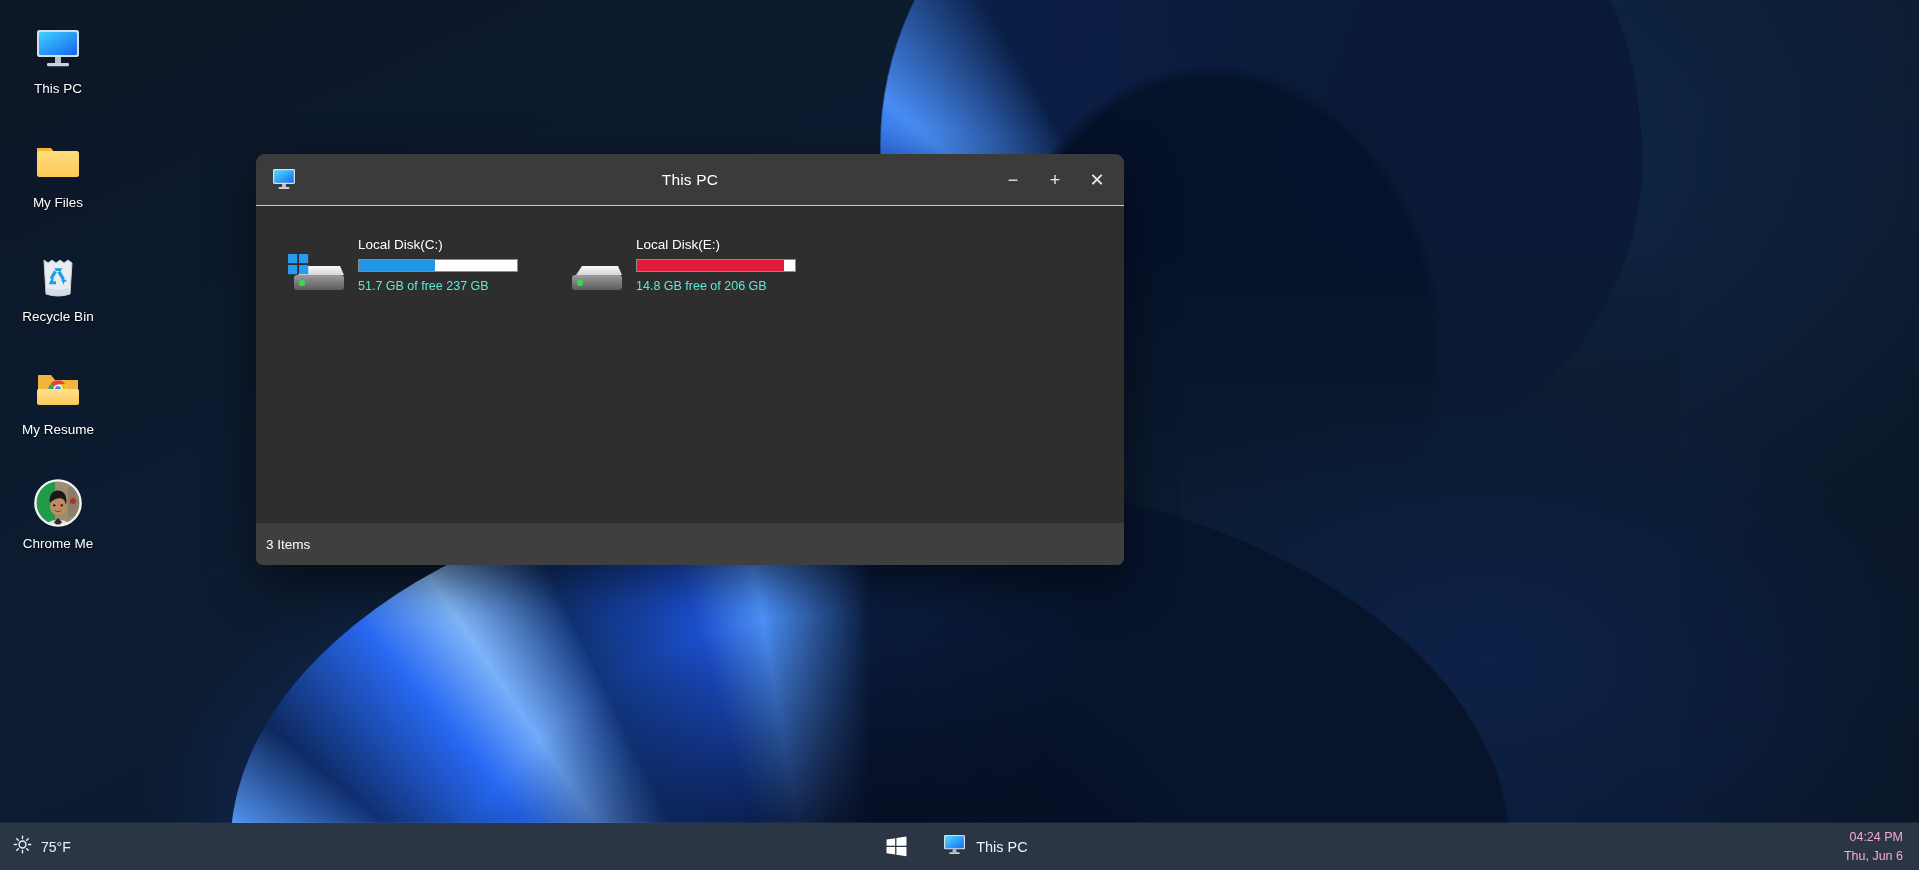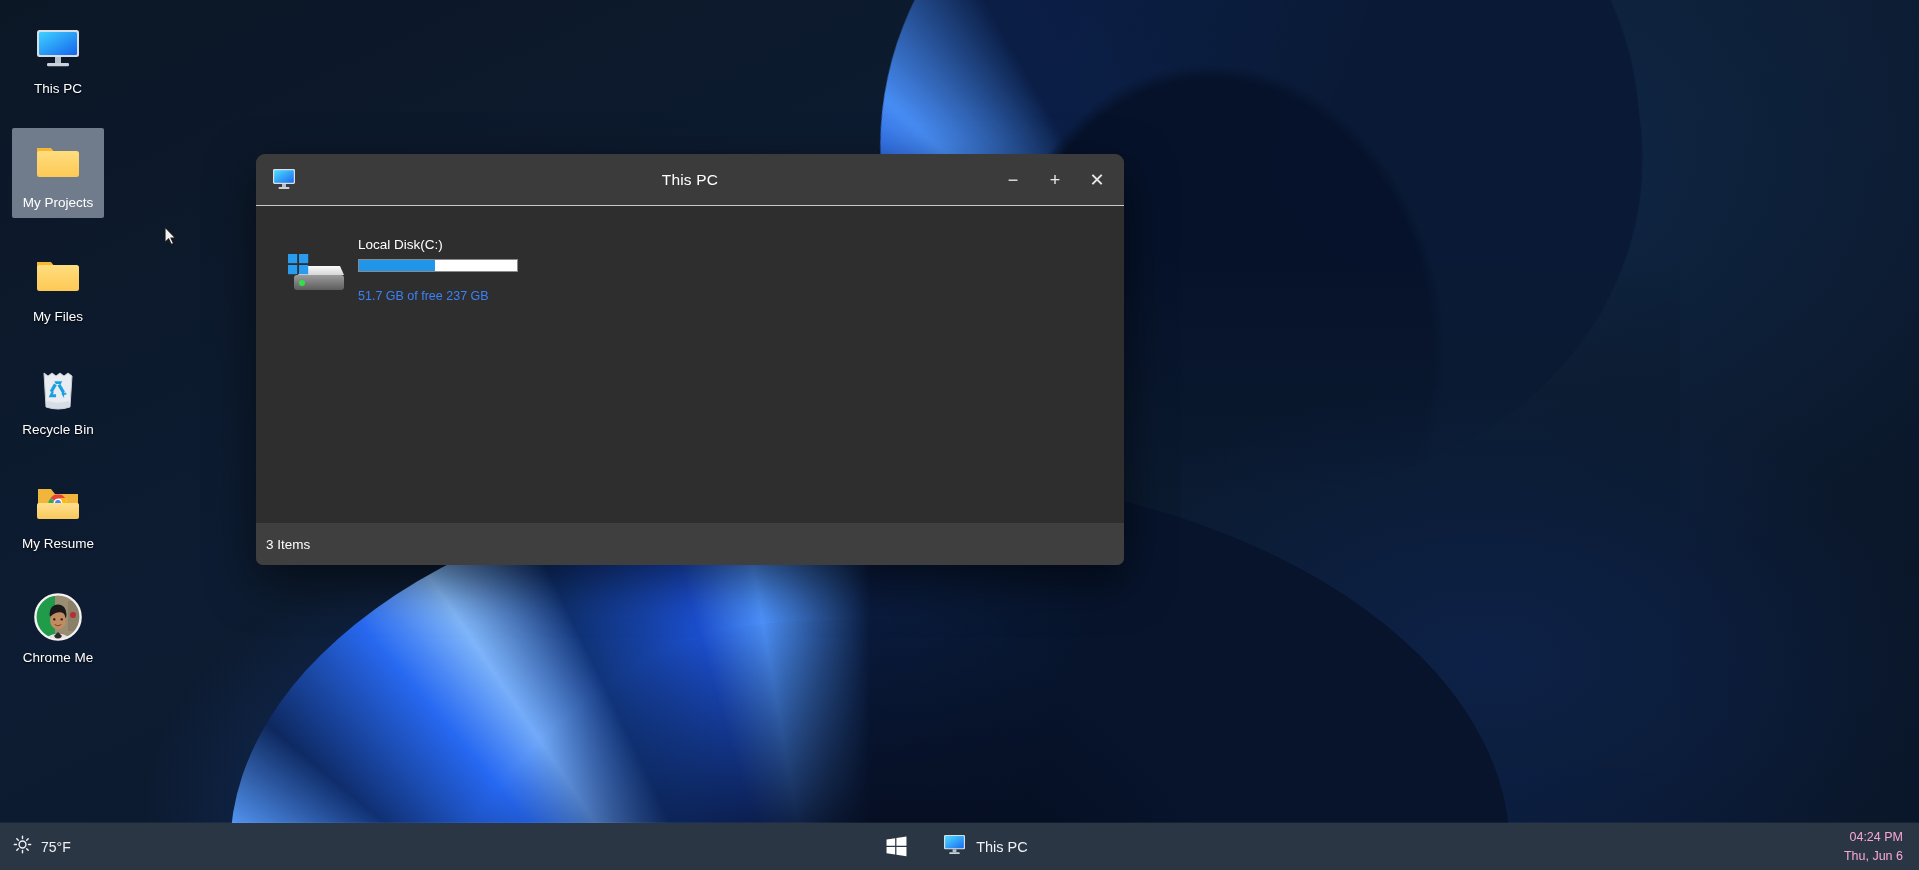--- a/index.html
+++ b/index.html
@@ -123,21 +123,21 @@
   #drives { display:flex; padding-left:30px; }
   .drive { width:278px; display:flex; align-items:flex-start; cursor:default; }
   .drive-icon { width:60px; height:46px; flex:0 0 60px; margin-top:16px; position:relative; }
   .drive-info { margin-left:12px; padding-top:0; }
   .drive-name { color:#ffffff; font-size:13.5px; margin-bottom:7px; white-space:nowrap; }
   .bar-track {
     width:160px; height:13px; background:#ffffff;
     border:1px solid #8a8a8a; overflow:hidden;
   }
   .bar-fill { height:100%; }
-  .drive-sub { margin-top:17px; color:#3b82f6; font-size:12.5px; white-space:nowrap; }
+  .drive-sub { margin-top:7px; color:#5eead4; font-size:12.5px; white-space:nowrap; }
 
   #statusbar {
     position:absolute; left:0; right:0; bottom:0; height:42px;
     background:#3f3f3f; display:flex; align-items:center; padding-left:10px;
   }
   #status-text { color:#ffffff; font-size:13.5px; }
 
   
   #taskbar {
     position:absolute; left:0; bottom:0; width:1919px; height:47px;
@@ -187,40 +187,20 @@
           </defs>
         <rect x="5" y="8" width="42" height="27" rx="2.5" fill="#d8dee6"></rect>
         <rect x="7" y="10" width="38" height="23" rx="1.5" fill="url(#scr1)"></rect>
         <rect x="23" y="35" width="6" height="6" fill="#b9c1cb"></rect>
         <rect x="15" y="41" width="22" height="3.2" rx="1.3" fill="#cbd2da"></rect>
       </svg>
     </span>
     <span class="lbl">This PC</span>
   </div>
 
-  <div class="desk-icon selected">
-    <span class="glyph">
-      <svg viewBox="0 0 52 52" width="52" height="52">
-        <defs>
-            <linearGradient id="fld1" x1="0" y1="0" x2="0" y2="1">
-          <stop offset="0" stop-color="#ffdd7e"></stop>
-              <stop offset="1" stop-color="#fdc955"></stop>
-        </linearGradient>
-          </defs>
-        <path d="M5 12h14l4 5h24v4H5z" fill="#f7b733"></path>
-        <rect x="5" y="15" width="42" height="26" rx="2.5" fill="url(#fld1)"></rect>
-      </svg>
-    </span>
-    <span class="lbl">My Projects</span>
-    <span id="cursor">
-      <svg viewBox="0 0 14 20" width="14" height="20">
-        <path d="M1 1 L1 16.5 L4.6 13 L7.2 18.6 L9.6 17.4 L7 12 L11.6 12 Z" fill="#f2f2f2" stroke="#1b1b1b" stroke-width="1.1"></path>
-      </svg>
-    </span>
-  </div>
 
   <div class="desk-icon">
     <span class="glyph">
       <svg viewBox="0 0 52 52" width="52" height="52">
         <defs>
             <linearGradient id="fld2" x1="0" y1="0" x2="0" y2="1">
           <stop offset="0" stop-color="#ffdd7e"></stop>
               <stop offset="1" stop-color="#fdc955"></stop>
         </linearGradient>
           </defs>
@@ -358,20 +338,36 @@
         <div class="drive-info">
           <div class="drive-name">Local Disk(C:)</div>
           <div class="bar-track">
             <div class="bar-fill" style="width: 48%; background: rgb(33, 150, 232);"></div>
           </div>
           <div class="drive-sub">51.7 GB of free 237 GB</div>
         </div>
       </div>
 
 
+      <div class="drive">
+        <span class="drive-icon">
+          <svg viewBox="0 0 60 46" width="60" height="46">
+            <path d="M12 22 L18 13 H54 L58 22 Z" fill="url(#dtop)"></path>
+            <rect x="8" y="22" width="50" height="15" rx="3" fill="url(#dbody)"></rect>
+            <circle cx="16" cy="30" r="3" fill="#2fe24a"></circle>
+          </svg>
+        </span>
+        <div class="drive-info">
+          <div class="drive-name">Local Disk(E:)</div>
+          <div class="bar-track">
+            <div class="bar-fill" style="width: 93%; background: rgb(224, 27, 60);"></div>
+          </div>
+          <div class="drive-sub">14.8 GB free of 206 GB</div>
+        </div>
+      </div>
 
     </div>
   </div>
 
   <div id="statusbar">
     <span id="status-text">3 Items</span>
   </div>
 </div>
 
 <div id="taskbar">

